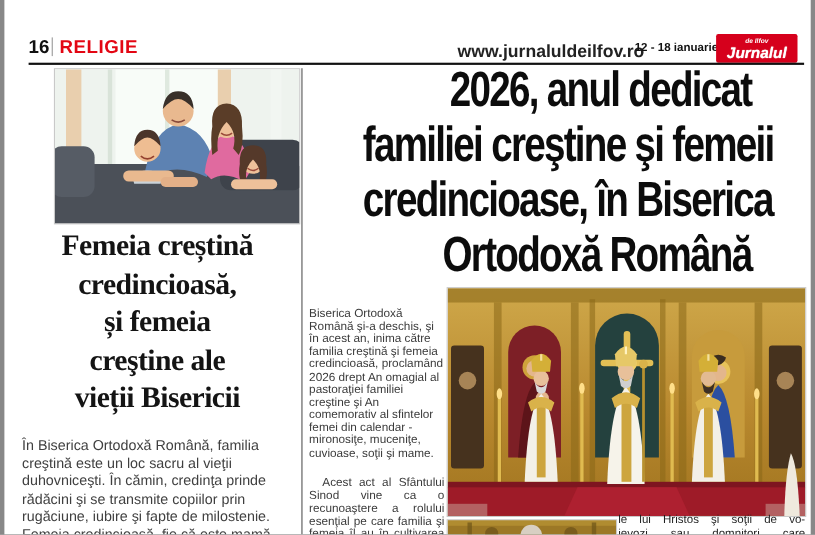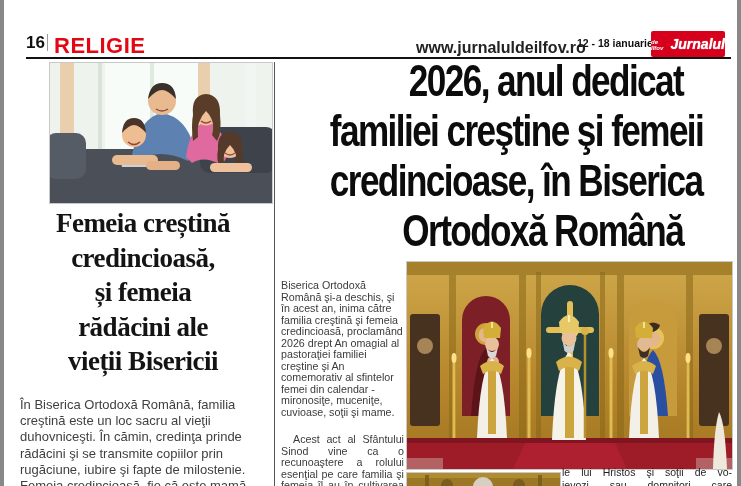--- a/index.html
+++ b/index.html
@@ -4,25 +4,25 @@
 <style>
   html,body{margin:0;padding:0;background:#888;}
   .page{
     position:relative;width:733px;height:486px;background:#ffffff;
     overflow:hidden;font-family:"Liberation Sans",sans-serif;
     margin:0 auto;
   }
   
   .page-num{position:absolute;left:22px;top:33px;font-size:17px;font-weight:bold;color:#111;}
   .hdr-sep{position:absolute;left:43px;top:34px;width:1px;height:17px;background:#9a9a9a;}
-  .section-title{position:absolute;left:50px;top:33px;font-size:22px;font-weight:bold;color:#e30613;letter-spacing:.5px;}
+  .section-title{position:absolute;left:50px;top:33px;font-size:17px;font-weight:bold;color:#e30613;letter-spacing:.5px;}
   .website{position:absolute;left:412px;top:39px;font-size:16px;font-weight:bold;color:#222;}
   .date-range{position:absolute;left:573px;top:37px;font-size:10.5px;font-weight:bold;color:#111;}
   .logo{position:absolute;left:647px;top:31px;width:74px;height:26px;background:#d6001c;
-        border-radius:2px;display:flex;flex-direction:row;align-items:center;justify-content:center;}
+        border-radius:2px;display:flex;flex-direction:column;align-items:center;justify-content:center;}
   .logo-top{font-size:6px;font-weight:bold;color:#fff;font-style:italic;line-height:6px;margin-top:1px;}
   .logo-main{font-size:14px;font-weight:bold;color:#fff;font-style:italic;line-height:14px;
              text-shadow:0 0 1px #fff;}
   .header-rule{position:absolute;left:22px;top:57px;width:705px;height:2px;background:#111;}
 
   
   .family-photo{position:absolute;left:45px;top:62px;width:222px;height:140px;border:1px solid #c9c9c9;}
   .left-headline{
     position:absolute;left:14px;top:206px;width:250px;text-align:center;
     font-family:"Liberation Serif",serif;font-weight:bold;color:#141414;
@@ -101,21 +101,21 @@
 
     <rect x="62" y="92" width="46" height="10" rx="5" fill="#e9b98f"></rect>
     <rect x="160" y="100" width="42" height="9" rx="4.5" fill="#eec19a"></rect>
     <rect x="96" y="98" width="34" height="9" rx="4.5" fill="#e3b088"></rect>
   </svg>
 
   <div class="left-headline">
     <div>Femeia creștină</div>
     <div>credincioasă,</div>
     <div>și femeia</div>
-    <div>rădăcini ale</div>
+    <div>creştine ale</div>
     <div>vieții Bisericii</div>
   </div>
 
   <p class="left-body">În Biserica Ortodoxă Română, familia creştină este un loc sacru al vieţii duhovniceşti. În cămin, credinţa prinde rădăcini şi se transmite copiilor prin rugăciune, iubire şi fapte de milostenie. Femeia credincioasă, fie că este mamă, soţie sau fiică, devine astfel un stâlp al credinţei, un exemplu de dăruire şi curaj</p>
 
   <div class="v-divider"></div>
 
   <h1 class="main-headline" style="margin:0;font-family:'Liberation Sans',sans-serif;">
     <span class="hl-line">2026, anul dedicat</span>
     <span class="hl-line">familiei creştine şi femeii</span>

